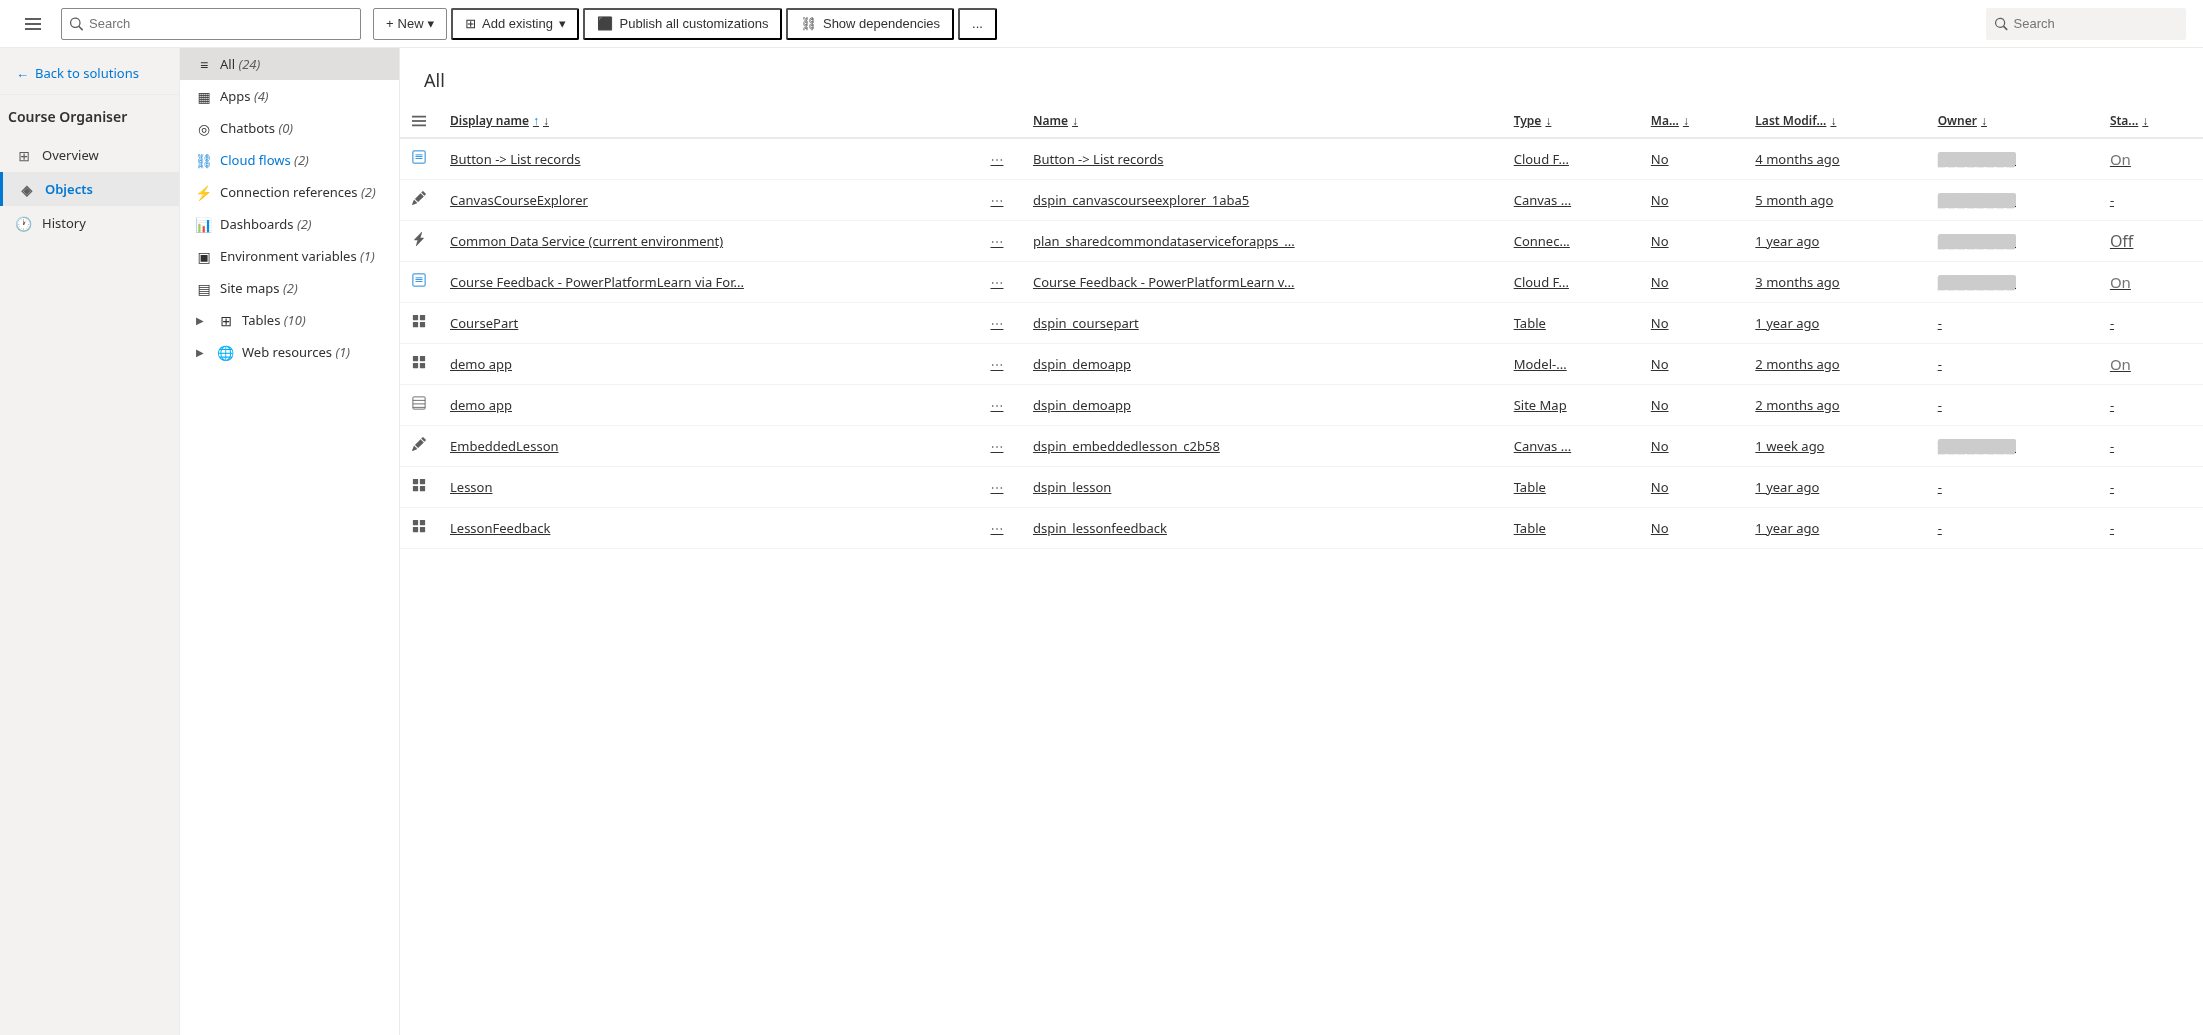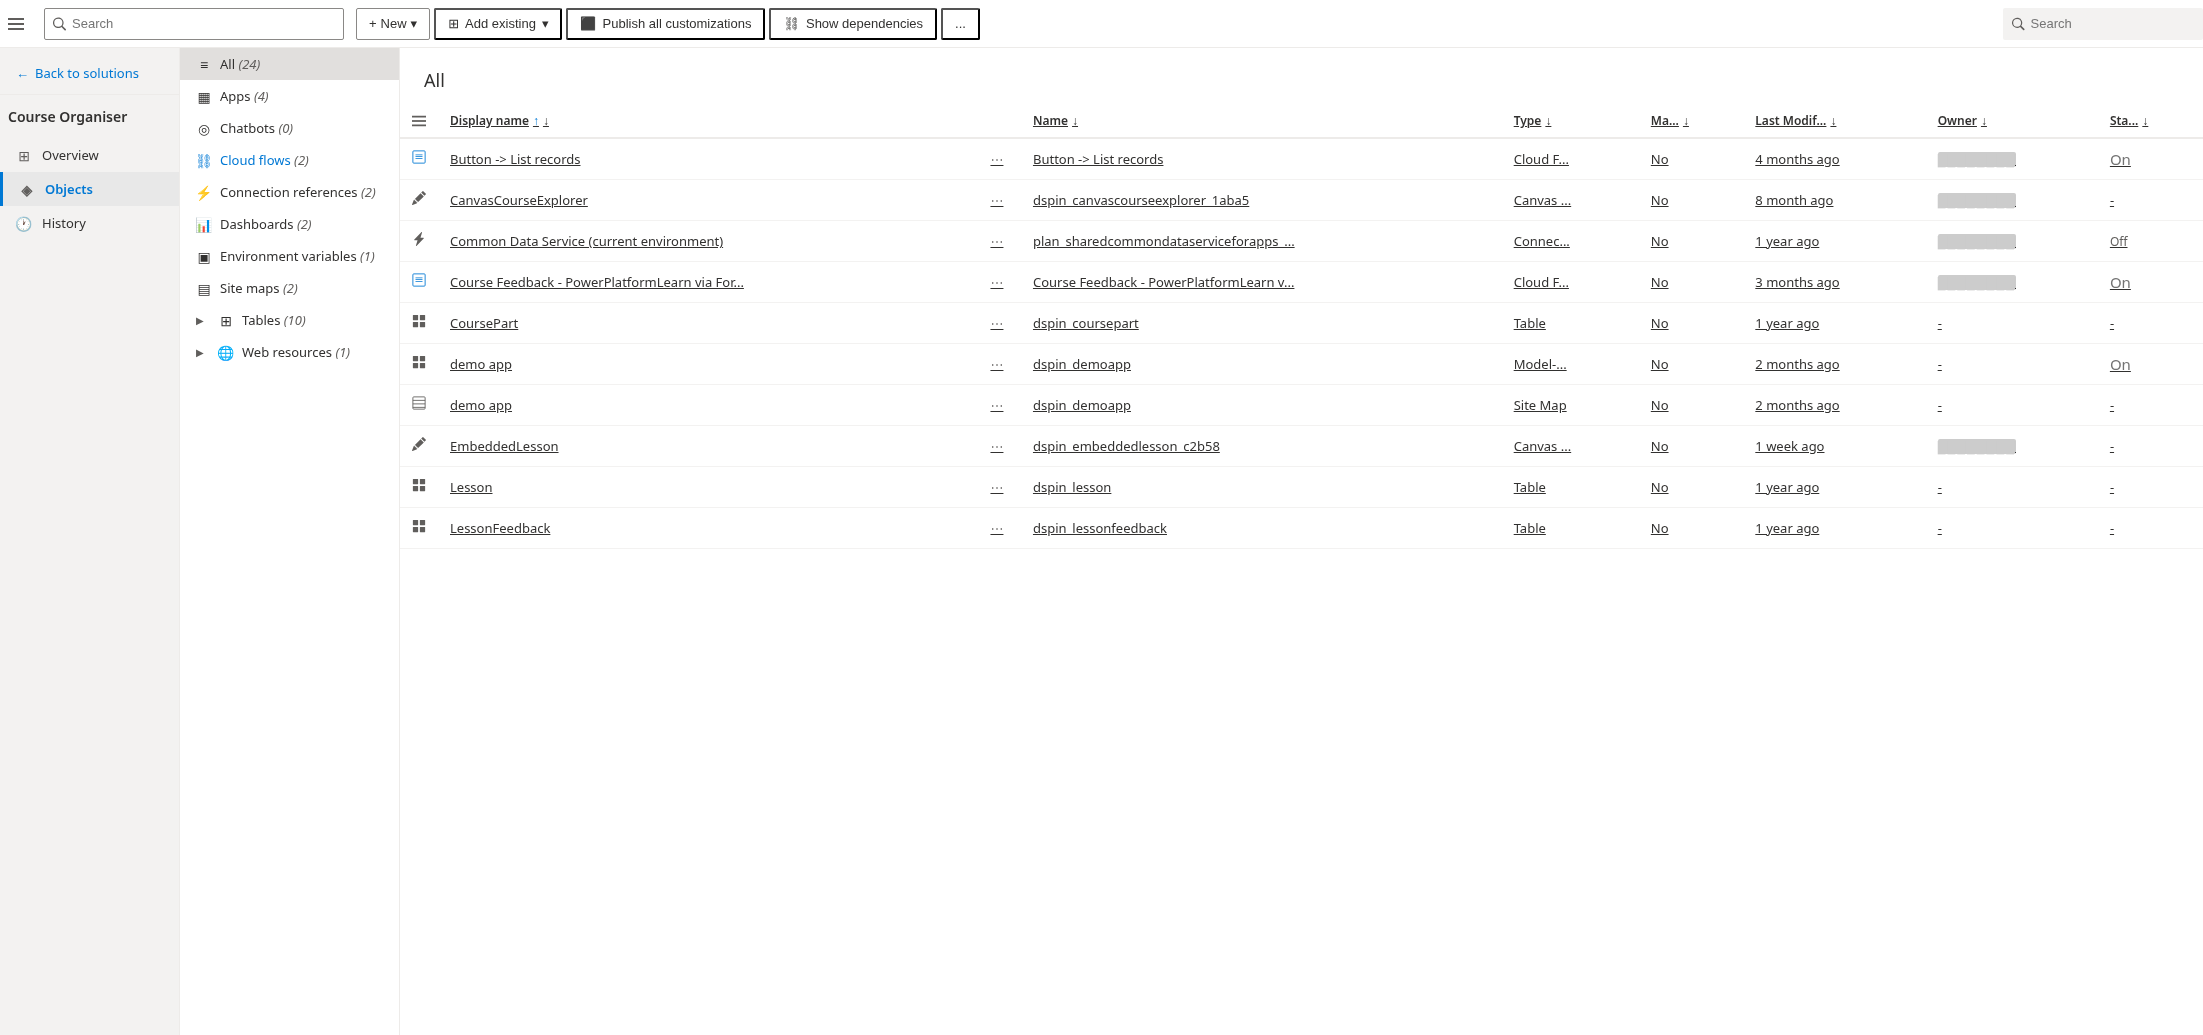--- a/index.html
+++ b/index.html
@@ -1,21 +1,21 @@
 <!DOCTYPE html>
 <html><head>
   <meta charset="utf-8">
   <style>
     * { box-sizing: border-box; margin: 0; padding: 0; }
     body { font-family: 'Segoe UI', system-ui, sans-serif; font-size: 13px; color: #323130; background: #f3f2f1; display: flex; flex-direction: column; height: 100vh; overflow: hidden; }
 
     
     .toolbar {
       display: flex; align-items: center; height: 48px; background: #fff;
-      border-bottom: 1px solid #edebe9; padding: 0 0; gap: 4px; flex-shrink: 0;
+      border-bottom: 1px solid #edebe9; padding: 0 17px; gap: 4px; flex-shrink: 0;
     }
     .toolbar-hamburger { width: 32px; height: 32px; display: flex; align-items: center; justify-content: center; cursor: pointer; color: #605e5c; }
     .toolbar-search-box {
       display: flex; align-items: center; border: 1px solid #8a8886; border-radius: 2px;
       background: #fff; padding: 0 8px; height: 32px; width: 300px; gap: 6px; margin-left: 8px;
     }
     .toolbar-search-box input { border: none; outline: none; font-size: 13px; color: #323130; width: 100%; background: transparent; }
     .toolbar-new-btn {
       display: flex; align-items: center; height: 32px; padding: 0 12px; border: 1px solid #8a8886;
       border-radius: 2px; background: #fff; cursor: pointer; gap: 4px; font-size: 13px; color: #323130;
@@ -81,21 +81,21 @@
     .data-table th {
       padding: 8px 12px; text-align: left; font-weight: 600; font-size: 12px;
       color: #323130; white-space: nowrap; position: sticky; top: 0; background: #fff;
       border-bottom: 2px solid #edebe9; user-select: none; cursor: pointer;
     }
     .th-inner { display: flex; align-items: center; gap: 4px; }
     .data-table td { padding: 8px 12px; font-size: 13px; color: #323130; border-bottom: 1px solid #f3f2f1; white-space: nowrap; }
     .row-icon-cell { width: 36px; text-align: center; color: #605e5c; }
     .more-btn { width: 24px; height: 24px; display: flex; align-items: center; justify-content: center; border-radius: 2px; cursor: pointer; color: #605e5c; }
     .status-on { color: #737373; font-size: 15px; }
-    .status-off { color: #605e5c; font-size: 12px; }
+    .status-off { color: #605e5c; font-size: 16px; }
     .col-icon { font-size: 14px; }
   </style>
 </head>
 <body>
 
 <div class="toolbar">
   <div class="toolbar-hamburger">
     <svg width="16" height="16" viewBox="0 0 16 16" fill="currentColor">
       <rect y="2" width="16" height="2"></rect>
         <rect y="7" width="16" height="2"></rect>
@@ -290,21 +290,21 @@
       <td class="row-icon-cell"><svg width="14" height="14" viewBox="0 0 16 16" fill="#605e5c">
                   <path d="M12.854.146a.5.5 0 0 0-.707 0L10.5 1.793 14.207 5.5l1.647-1.646a.5.5 0 0 0 0-.708l-3-3zm.646 6.061L9.793 2.5 3.293 9H3.5a.5.5 0 0 1 .5.5v.5h.5a.5.5 0 0 1 .5.5v.5h.5a.5.5 0 0 1 .5.5v.5h.5a.5.5 0 0 1 .5.5v.207l6.5-6.5zm-7.468 7.468A.5.5 0 0 1 6 13.5V13h-.5a.5.5 0 0 1-.5-.5V12h-.5a.5.5 0 0 1-.5-.5V11h-.5a.5.5 0 0 1-.5-.5V10h-.5a.499.499 0 0 1-.175-.032l-.179.178a.5.5 0 0 0-.11.168l-2 5a.5.5 0 0 0 .65.65l5-2a.5.5 0 0 0 .168-.11l.178-.178z"></path>
                 </svg></td>
       <td>CanvasCourseExplorer</td>
       <td>
         <div class="more-btn">⋯</div>
       </td>
       <td>dspin_canvascourseexplorer_1aba5</td>
       <td>Canvas ...</td>
       <td>No</td>
-      <td>8 month ago</td>
+      <td>5 month ago</td>
       <td><span style="background:#ccc;color:#ccc;border-radius:2px;font-size:11px;letter-spacing:2px;">████████</span></td>
       <td><span>-</span></td>
     </tr>
             <tr>
       <td class="row-icon-cell"><svg width="14" height="14" viewBox="0 0 16 16" fill="#605e5c">
                   <path d="M11.251.068a.5.5 0 0 1 .227.58L9.677 6.5H13a.5.5 0 0 1 .364.843l-8 8.5a.5.5 0 0 1-.842-.49L6.323 9.5H3a.5.5 0 0 1-.364-.843l8-8.5a.5.5 0 0 1 .615-.09z"></path>
                 </svg></td>
       <td>Common Data Service (current environment)</td>
       <td>
         <div class="more-btn">⋯</div>

